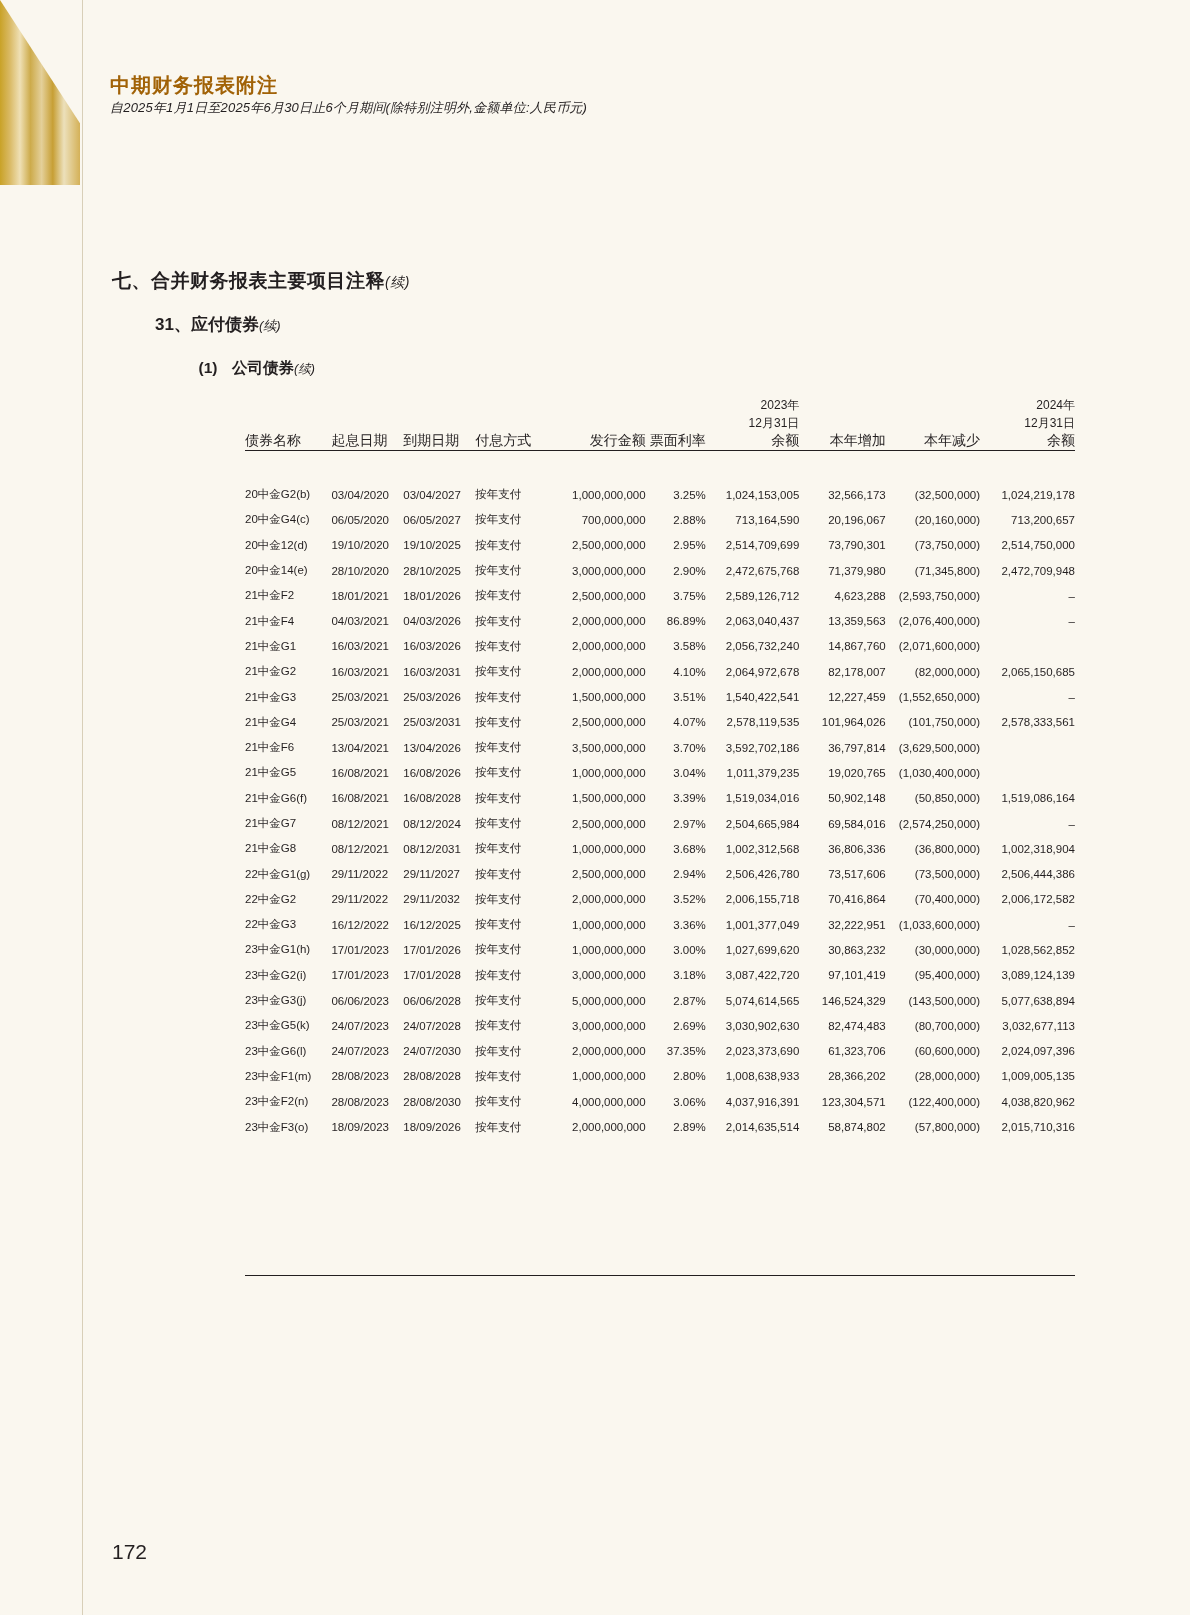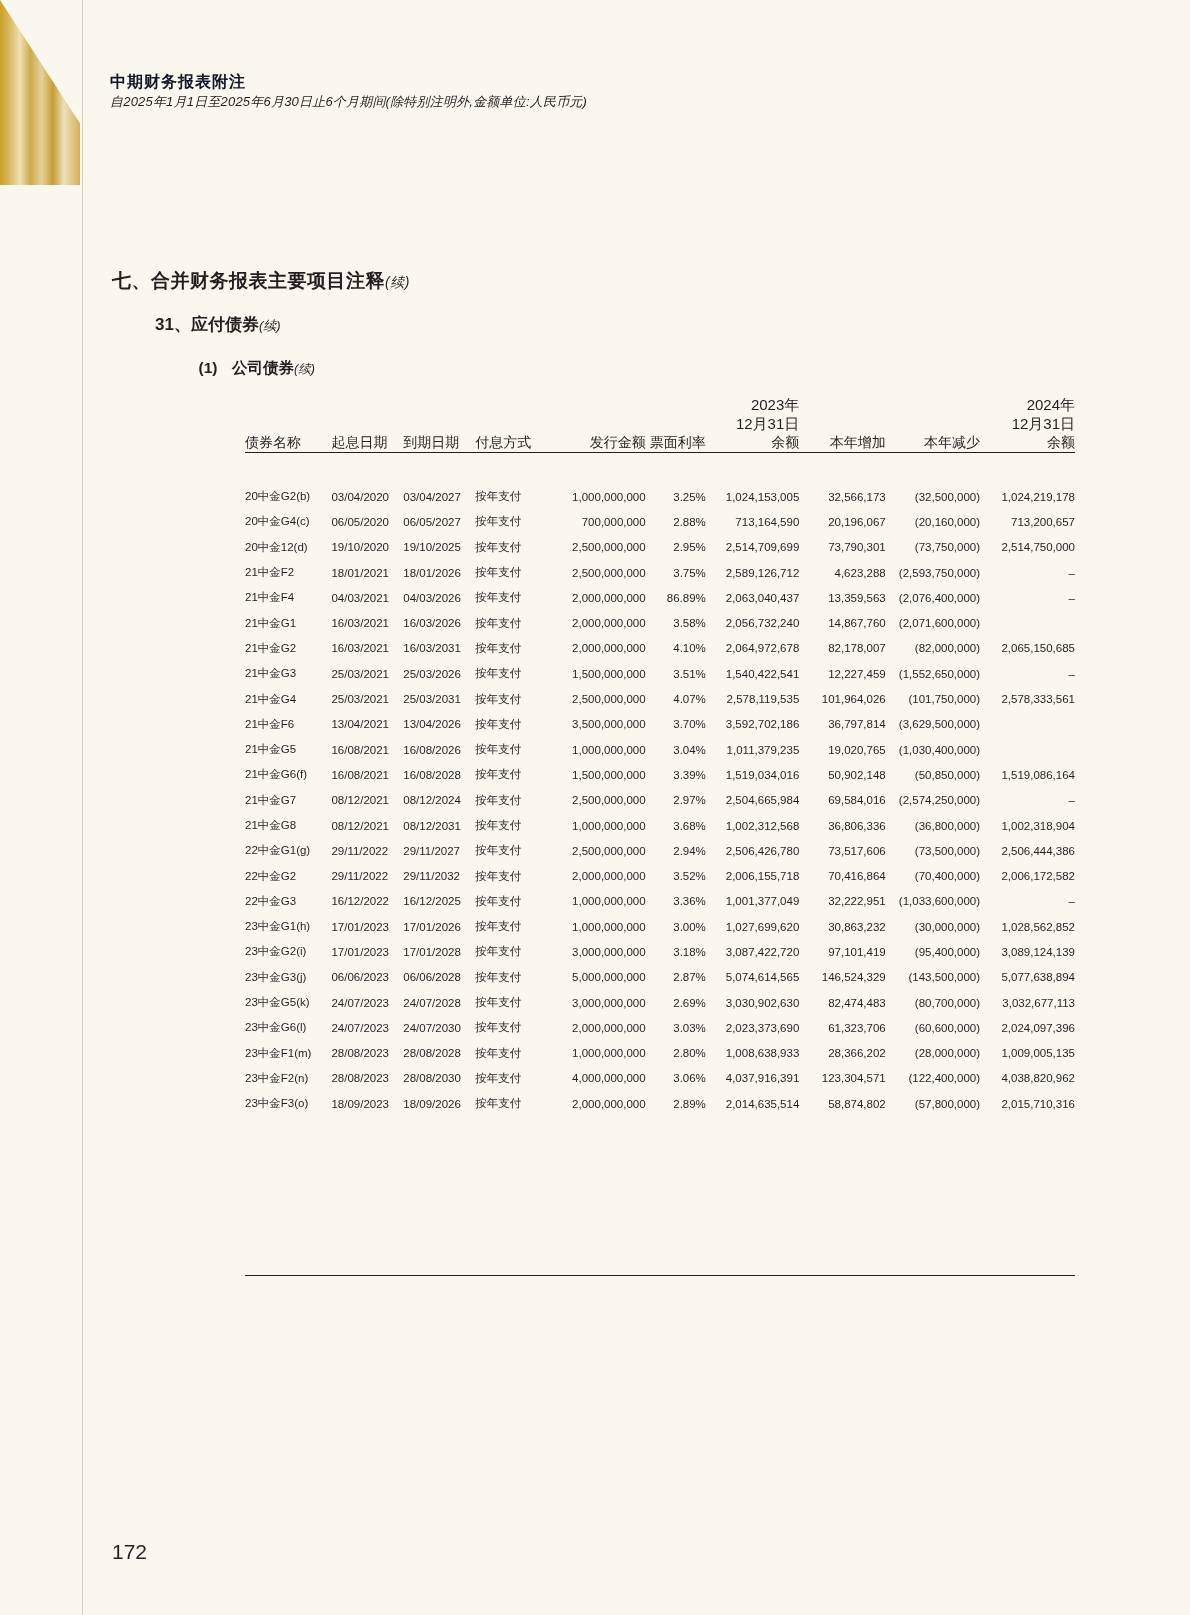--- a/index.html
+++ b/index.html
@@ -54,24 +54,24 @@
     background: #d8cfb8;
   }
 
   .header {
     position: absolute;
     left: 110px;
     top: 72px;
     width: 900px;
   }
   .header-title {
-    font-size: 16px;
+    font-size: 20px;
     font-weight: bold;
     letter-spacing: 1px;
-    color: #0f172a;
+    color: #a16207;
   }
   .header-sub {
     font-size: 13px;
     font-style: italic;
     color: #231f20;
     letter-spacing: 0.2px;
   }
 
   .sec-h1 {
     position: absolute;
@@ -130,21 +130,21 @@
     width: 830px;
     font-size: 11.5px;
     color: #231f20;
   }
   table.bonds td, table.bonds th {
     padding: 0;
     font-weight: normal;
     white-space: nowrap;
   }
   .hdr-date td {
-    font-size: 15px;
+    font-size: 12px;
     text-align: right;
     padding-bottom: 2px;
     height: 18px;
   }
   .hdr-main td {
     font-size: 14px;
     padding-bottom: 9px;
     vertical-align: bottom;
   }
   .hdr-main td.l { text-align: left; }
@@ -292,20 +292,32 @@
           <td class="c-end">19/10/2025</td>
           <td class="c-pay">按年支付</td>
           <td class="c-issue">2,500,000,000</td>
           <td class="c-rate">2.95%</td>
           <td class="c-bal23">2,514,709,699</td>
           <td class="c-inc">73,790,301</td>
           <td class="c-dec">(73,750,000)</td>
           <td class="c-bal24">2,514,750,000</td>
         </tr>
         <tr>
+          <td class="c-name">20中金14(e)</td>
+          <td class="c-start">28/10/2020</td>
+          <td class="c-end">28/10/2025</td>
+          <td class="c-pay">按年支付</td>
+          <td class="c-issue">3,000,000,000</td>
+          <td class="c-rate">2.90%</td>
+          <td class="c-bal23">2,472,675,768</td>
+          <td class="c-inc">71,379,980</td>
+          <td class="c-dec">(71,345,800)</td>
+          <td class="c-bal24">2,472,709,948</td>
+        </tr>
+        <tr>
           <td class="c-name">21中金F2</td>
           <td class="c-start">18/01/2021</td>
           <td class="c-end">18/01/2026</td>
           <td class="c-pay">按年支付</td>
           <td class="c-issue">2,500,000,000</td>
           <td class="c-rate">3.75%</td>
           <td class="c-bal23">2,589,126,712</td>
           <td class="c-inc">4,623,288</td>
           <td class="c-dec">(2,593,750,000)</td>
           <td class="c-bal24">–</td>
@@ -513,21 +525,21 @@
           <td class="c-inc">82,474,483</td>
           <td class="c-dec">(80,700,000)</td>
           <td class="c-bal24">3,032,677,113</td>
         </tr>
         <tr>
           <td class="c-name">23中金G6(l)</td>
           <td class="c-start">24/07/2023</td>
           <td class="c-end">24/07/2030</td>
           <td class="c-pay">按年支付</td>
           <td class="c-issue">2,000,000,000</td>
-          <td class="c-rate">3.03%</td>
+          <td class="c-rate">37.35%</td>
           <td class="c-bal23">2,023,373,690</td>
           <td class="c-inc">61,323,706</td>
           <td class="c-dec">(60,600,000)</td>
           <td class="c-bal24">2,024,097,396</td>
         </tr>
         <tr>
           <td class="c-name">23中金F1(m)</td>
           <td class="c-start">28/08/2023</td>
           <td class="c-end">28/08/2028</td>
           <td class="c-pay">按年支付</td>

